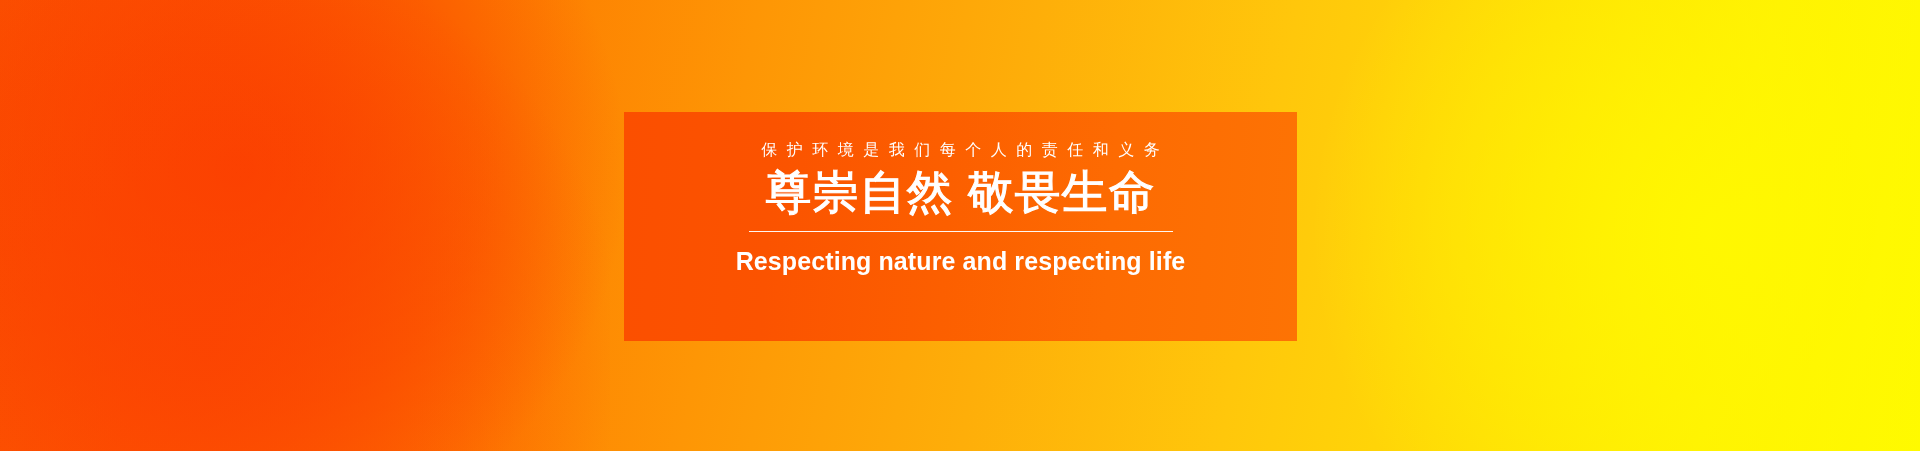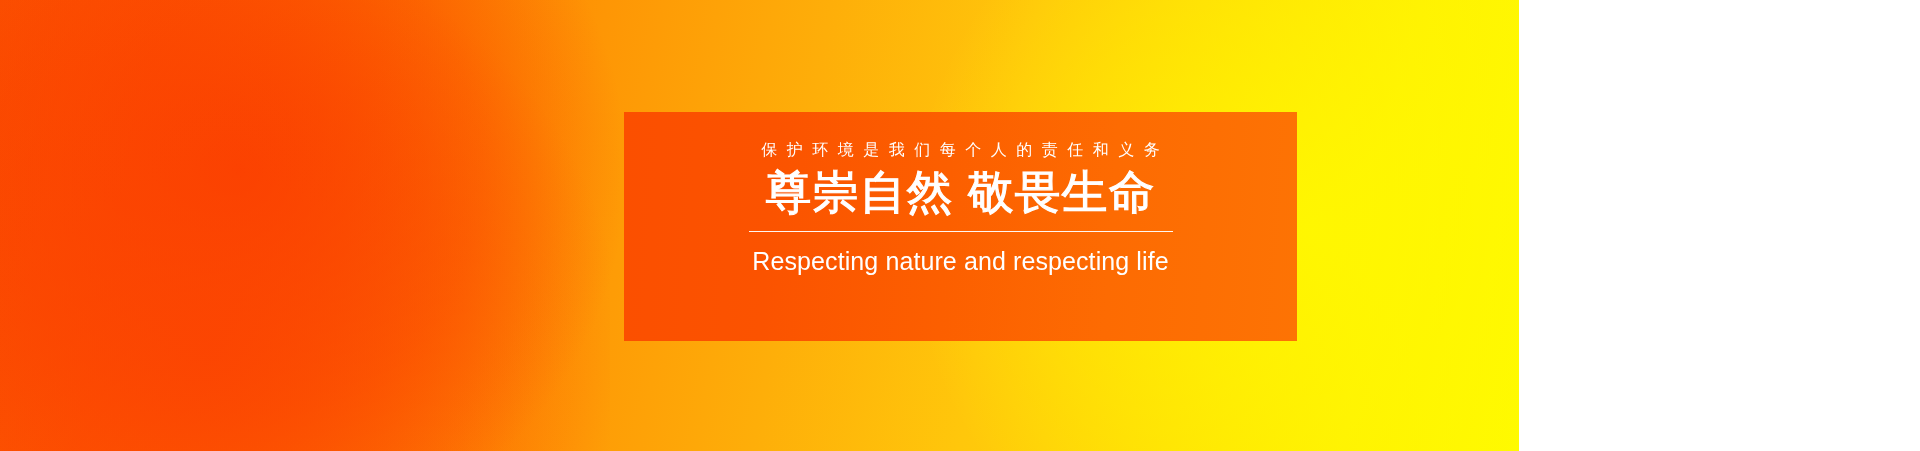--- a/index.html
+++ b/index.html
@@ -9,21 +9,21 @@
 
   body {
     width: 1920px;
     height: 451px;
     overflow: hidden;
     font-family: "Liberation Sans", "DejaVu Sans", sans-serif;
   }
 
   #stage {
     position: relative;
-    width: 1519px;
+    width: 1920px;
     height: 451px;
     
     background: linear-gradient(100deg,
                 #fb5400 0%,
                 #fd5e00 10%,
                 #fd7a00 24%,
                 #fe9605 38%,
                 #feae09 52%,
                 #ffc70b 65%,
                 #ffdd06 78%,
@@ -114,21 +114,21 @@
     height: 1px;
     background: #ffffff;
     margin: 16px 0 0 0;
     opacity: 0.95;
   }
 
   #tagline {
     color: #ffffff;
     font-size: 25px;
     line-height: 1;
-    font-weight: 400;
+    font-weight: 700;
     letter-spacing: 0.1px;
     white-space: nowrap;
     margin: 17px 0 0 0;
   }
 </style>
 </head>
 <body>
 
 <div id="stage">
 

